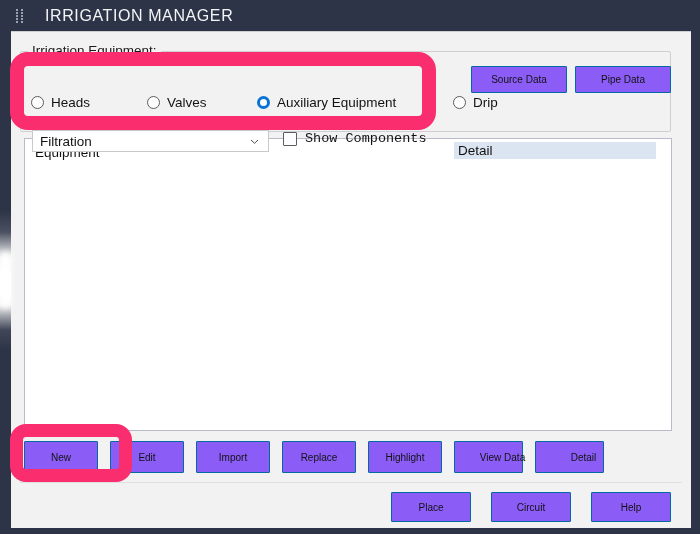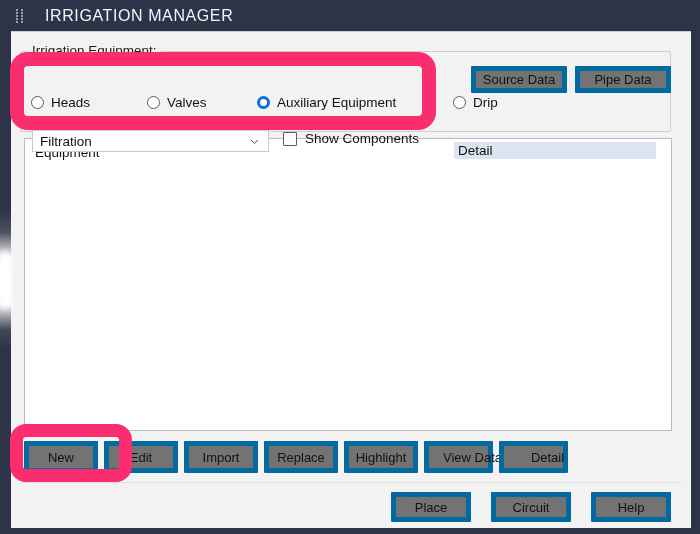--- a/index.html
+++ b/index.html
@@ -188,28 +188,29 @@
     background: #fdfdfd;
     box-sizing: border-box;
     border-radius: 1px;
     flex: none;
   }
   .checkbox-label {
     margin-left: 8px;
     font-size: 13.5px;
     color: #121212;
     white-space: nowrap;
+    font-family: Liberation Mono, monospace;
   }
 
   
   .btn {
-    background: #737373;
-    border: 5px solid #0369a1;
-    box-sizing: border-box;
-    font-size: 13px;
+    background: #8b5cf6;
+    border: 1px solid #0369a1;
+    box-sizing: border-box;
+    font-size: 10px;
     color: #121212;
     display: flex;
     align-items: center;
     justify-content: center;
     border-radius: 1px;
     cursor: default;
     white-space: nowrap;
   }
 
   #top-right-buttons {
@@ -245,21 +246,21 @@
     padding-left: 4px;
     box-sizing: border-box;
     line-height: 17px;
   }
 
   
   #action-buttons {
     position: absolute;
     left: 13px; top: 409px;
     display: flex;
-    gap: 6px;
+    gap: 12px;
   }
   #action-buttons .btn { width: 74px; height: 32px; }
   #action-buttons .btn.wide { width: 69px; padding-left: 28px; }
 
   #footer-divider {
     position: absolute;
     left: 9px; top: 450px;
     width: 662px; height: 1px;
     background: #e0e0e0;
   }

